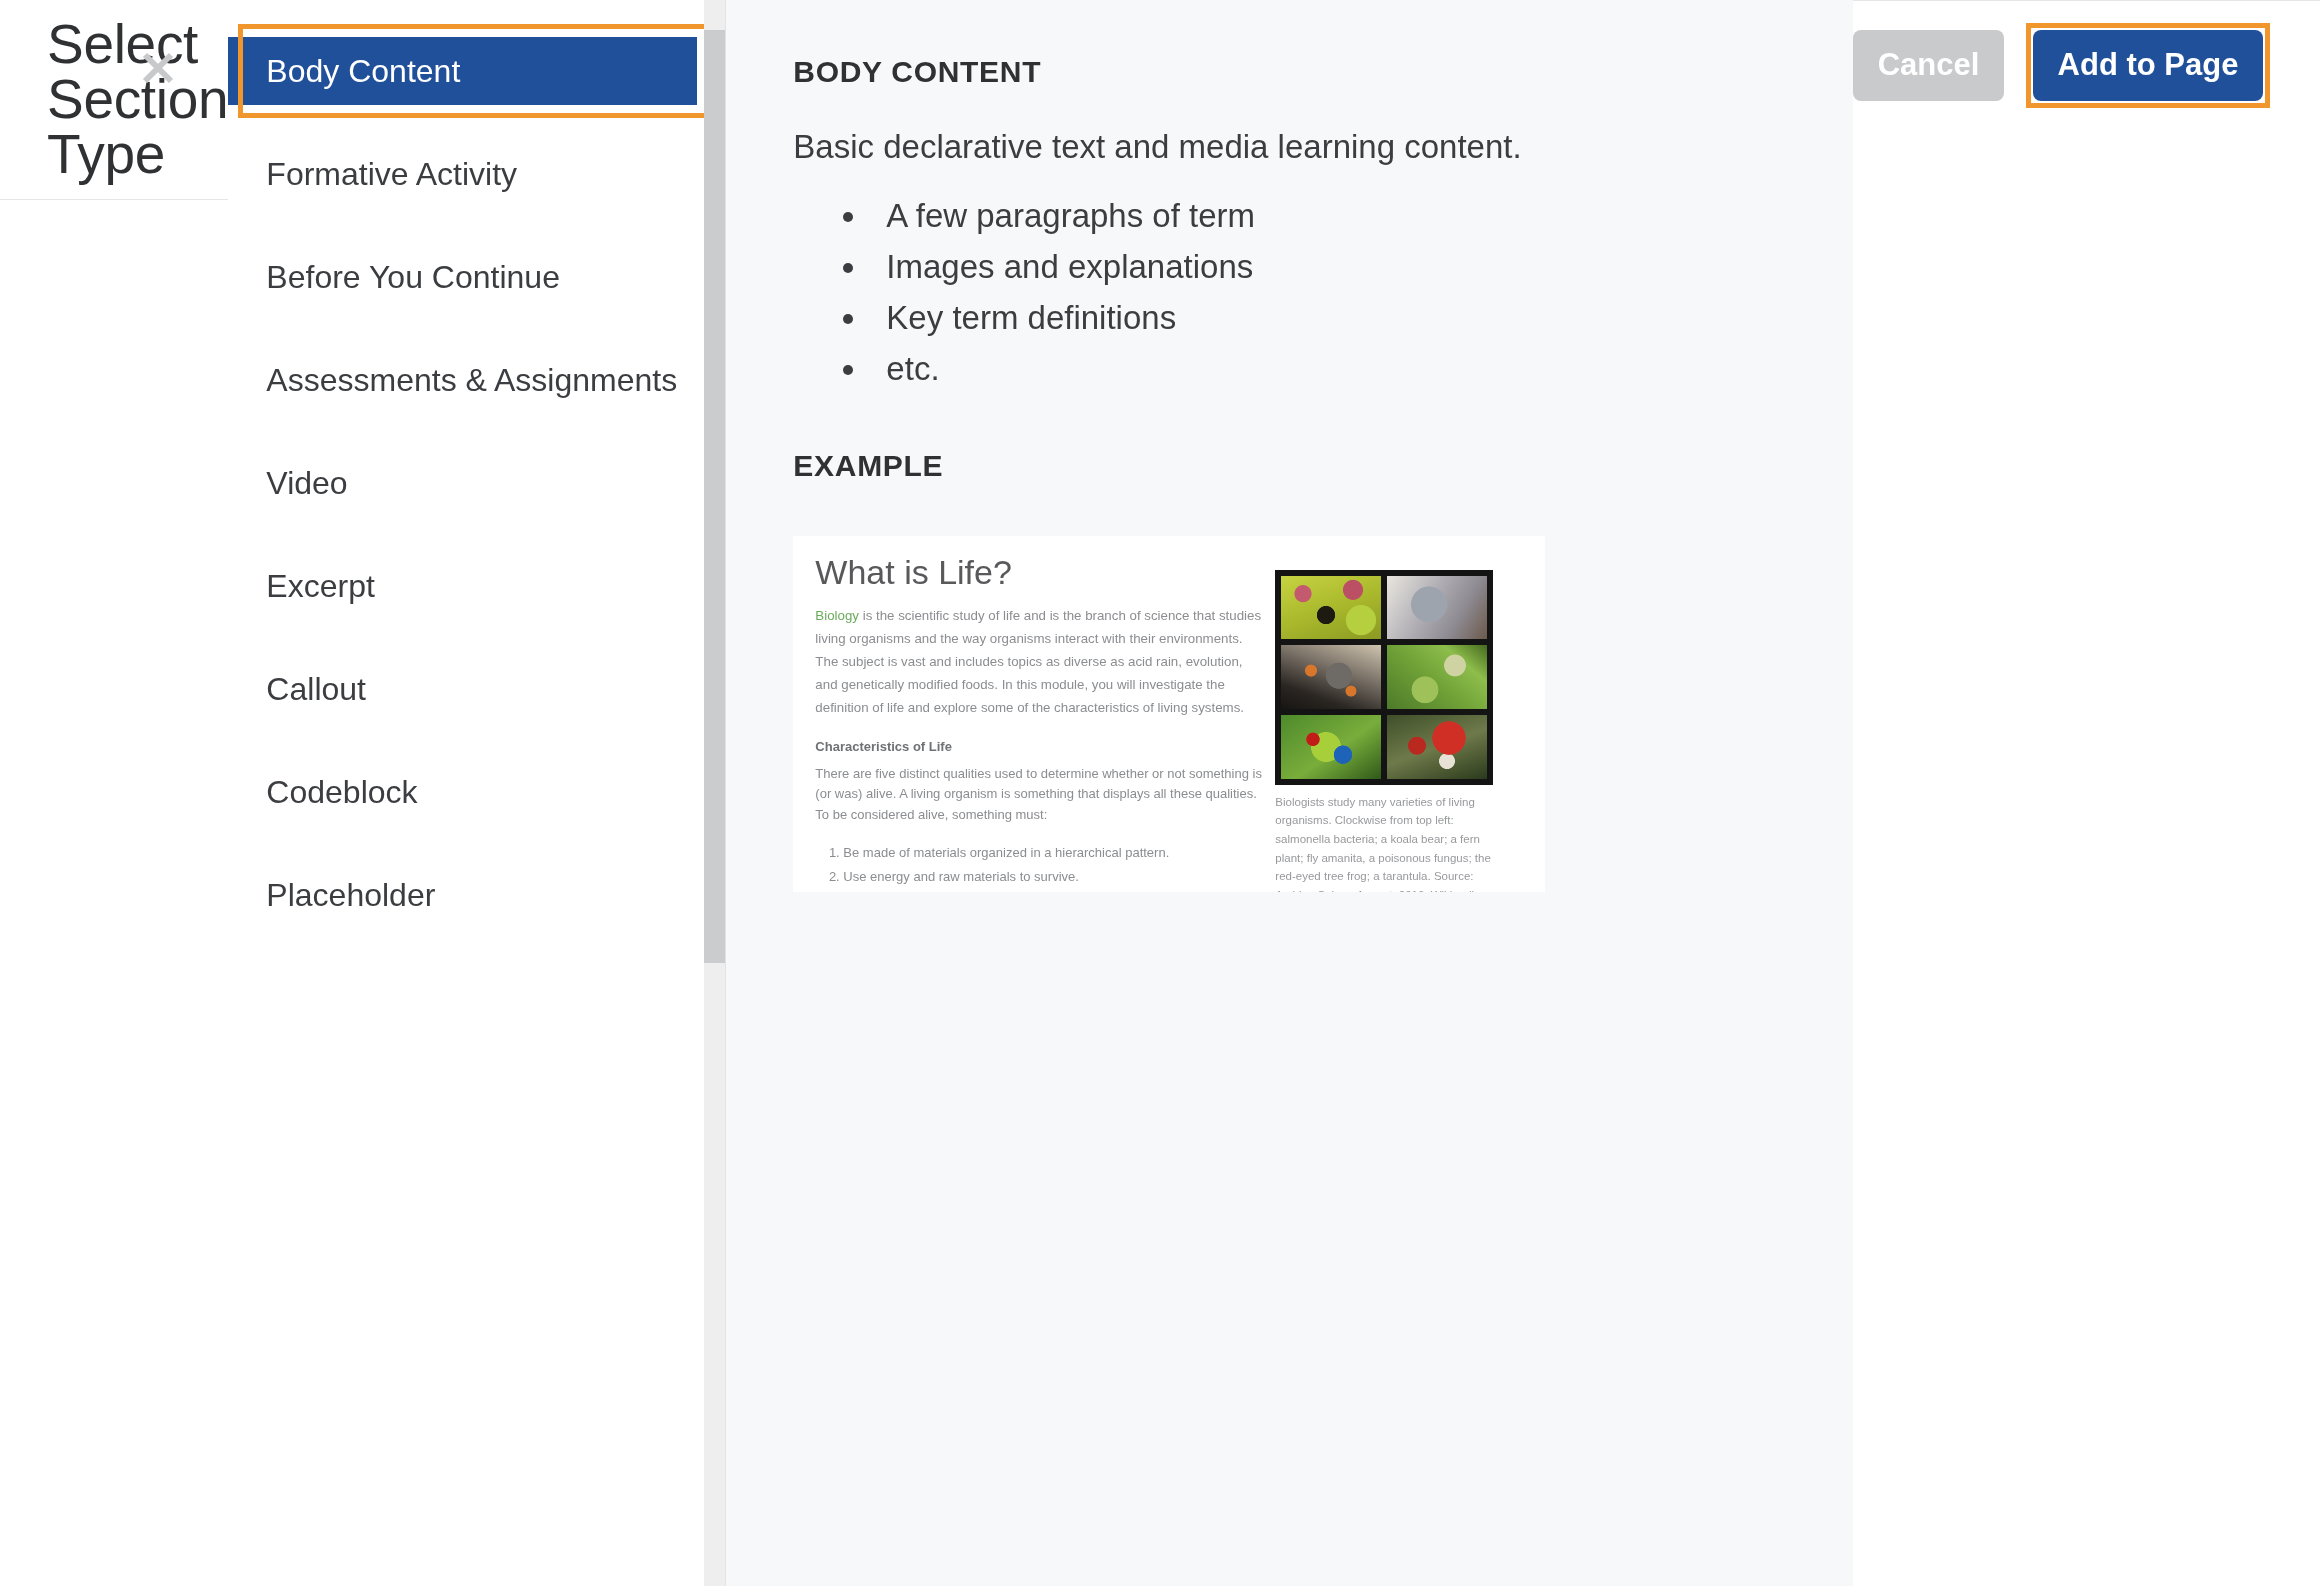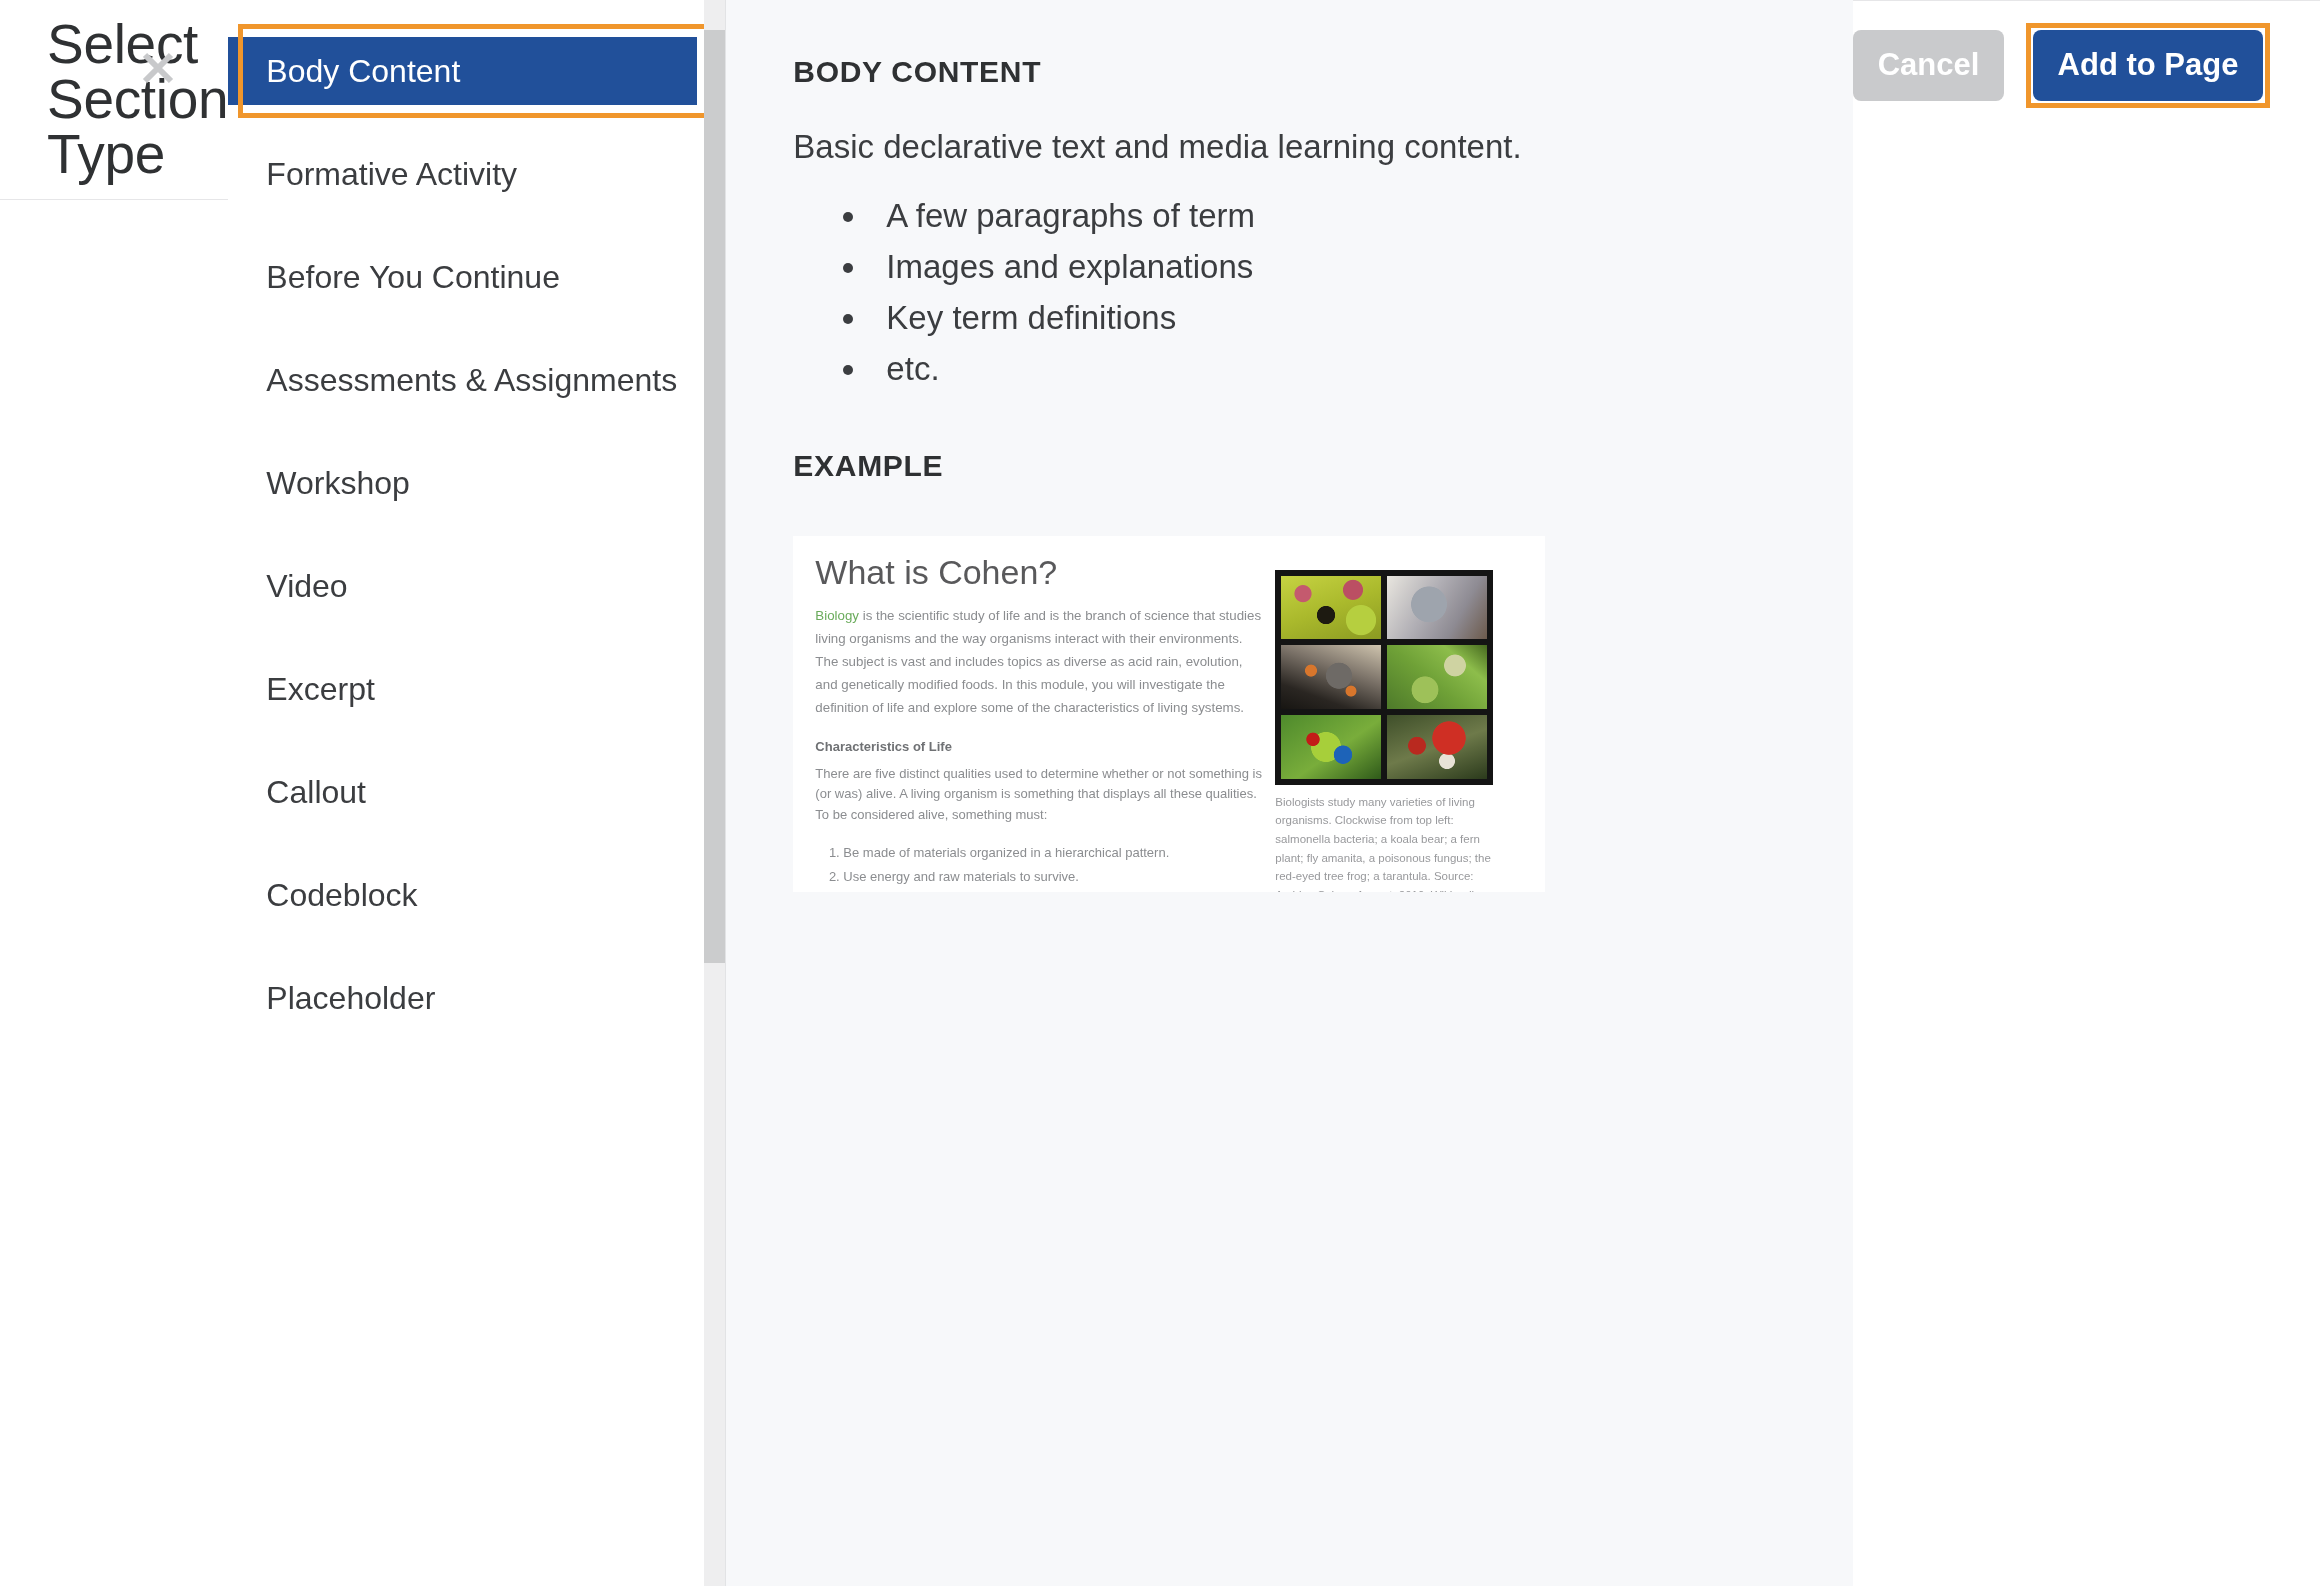--- a/index.html
+++ b/index.html
@@ -344,23 +344,20 @@
         <li class="sidebar-item">
           <span>Formative Activity</span>
         </li>
         <li class="sidebar-item">
           <span>Before You Continue</span>
         </li>
         <li class="sidebar-item">
           <span>Assessments &amp; Assignments</span>
         </li>
         <li class="sidebar-item">
-          <span>Workshop</span>
-        </li>
-        <li class="sidebar-item">
           <span>Video</span>
         </li>
         <li class="sidebar-item">
           <span>Excerpt</span>
         </li>
         <li class="sidebar-item">
           <span>Callout</span>
         </li>
         <li class="sidebar-item">
           <span>Codeblock</span>
@@ -379,21 +376,21 @@
       <ul class="detail-bullets">
         <li>A few paragraphs of term</li>
         <li>Images and explanations</li>
         <li>Key term definitions</li>
         <li>etc.</li>
       </ul>
       <div class="example-heading">EXAMPLE</div>
 
       <div class="example-card">
         <div class="ex-left">
-          <div class="ex-title">What is Cohen?</div>
+          <div class="ex-title">What is Life?</div>
           <div class="ex-para"><span class="kw">Biology</span><span> is the scientific study of life and is the branch of science that studies living organisms and the way organisms interact with their environments. The subject is vast and includes topics as diverse as acid rain, evolution, and genetically modified foods. In this module, you will investigate the definition of life and explore some of the characteristics of living systems.</span></div>
           <div class="ex-sub">Characteristics of Life</div>
           <div class="ex-para2">There are five distinct qualities used to determine whether or not something is (or was) alive. A living organism is something that displays all these qualities. To be considered alive, something must:</div>
           <ol class="ex-ol">
             <li>Be made of materials organized in a hierarchical pattern.</li>
             <li>Use energy and raw materials to survive.</li>
           </ol>
         </div>
         <div class="ex-right">
           <div class="photo-frame">

